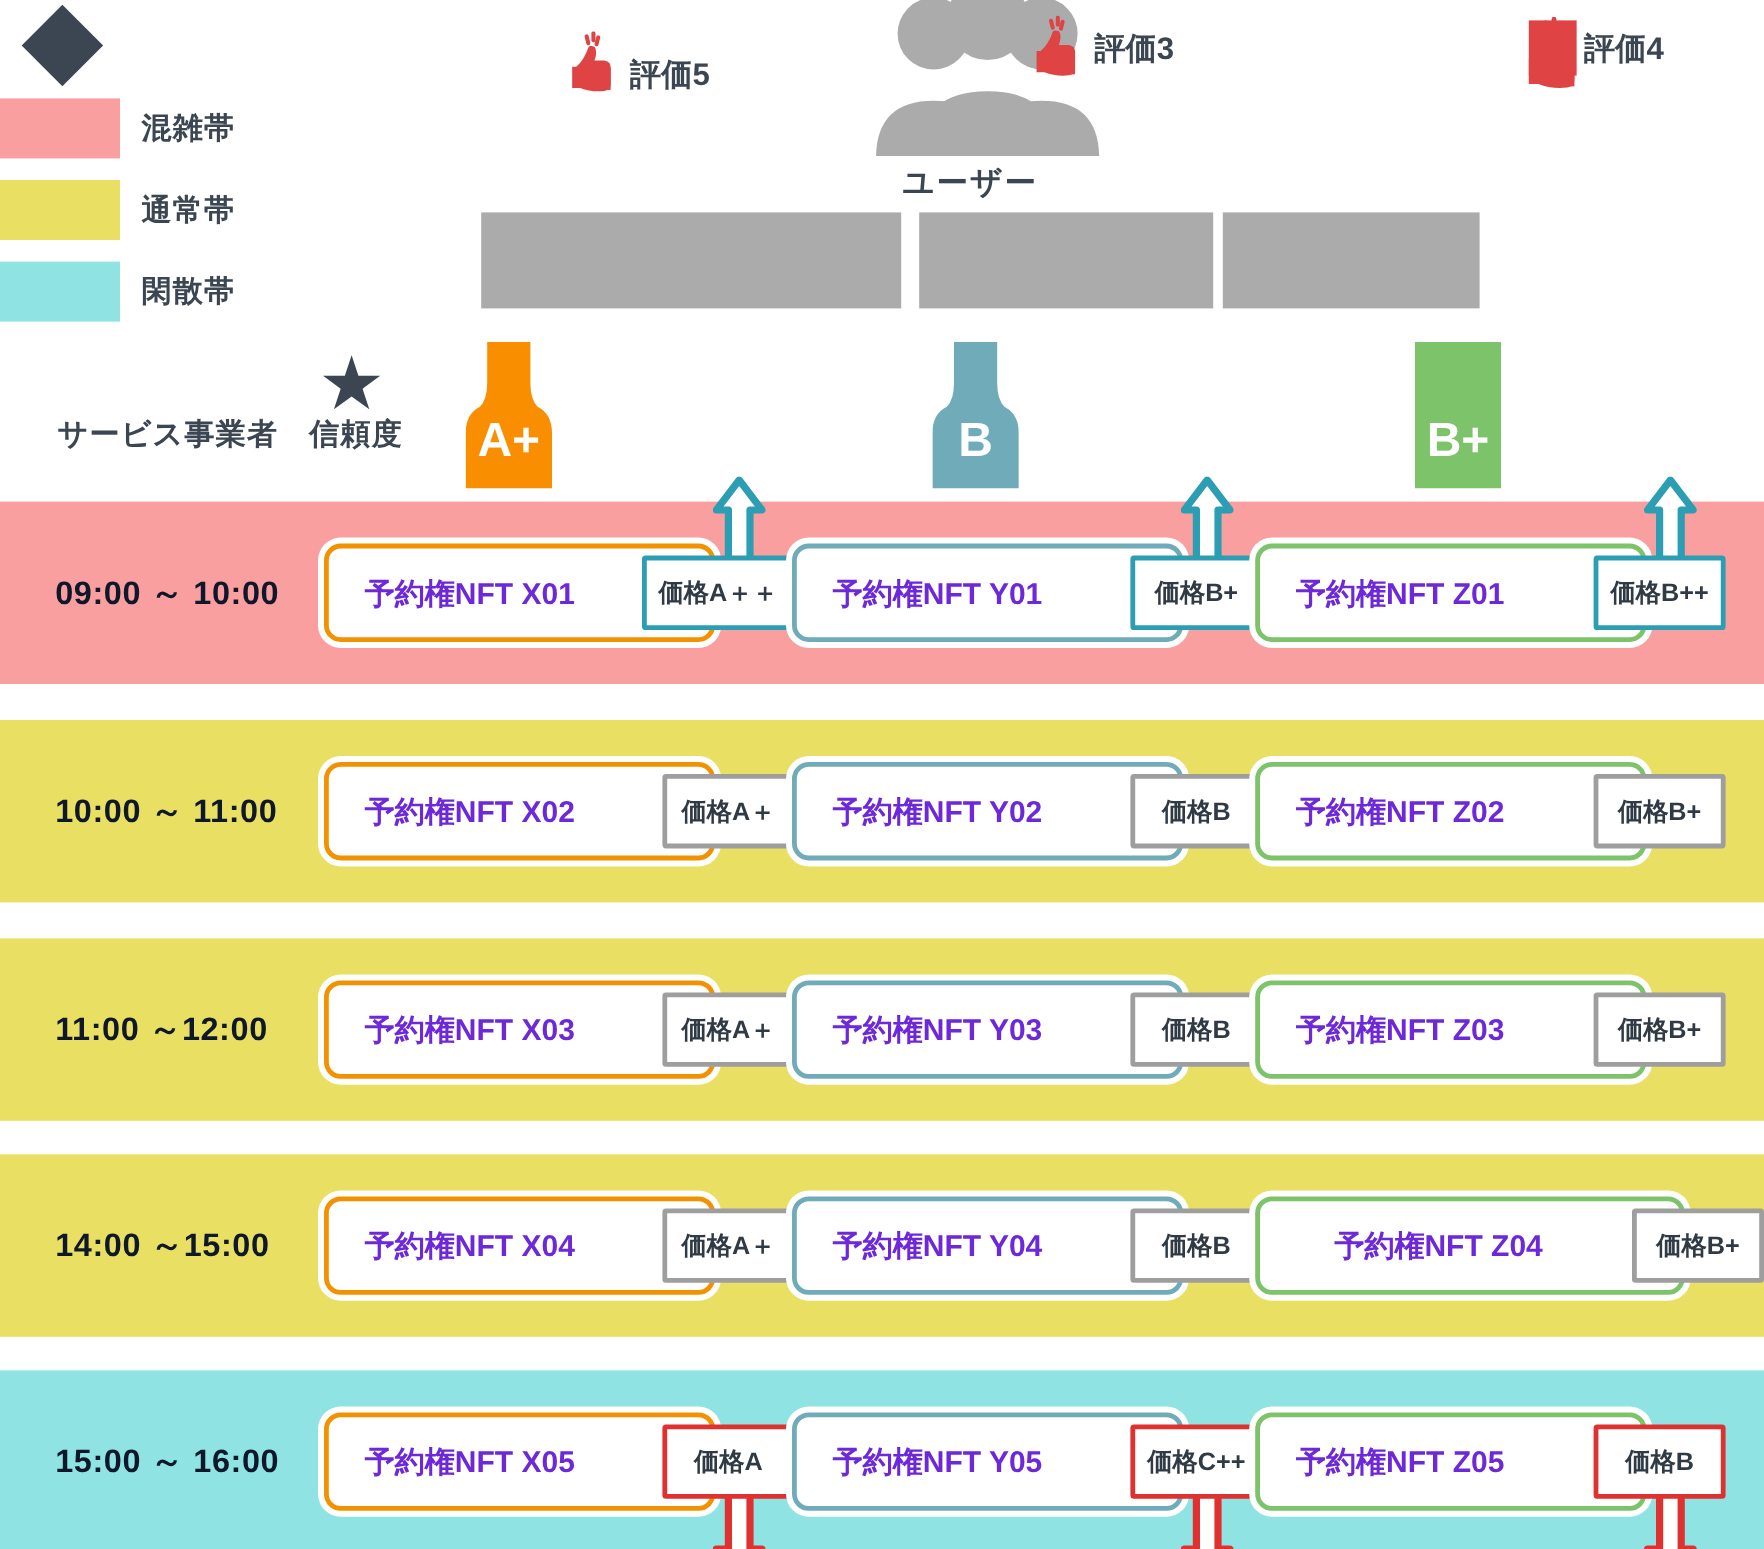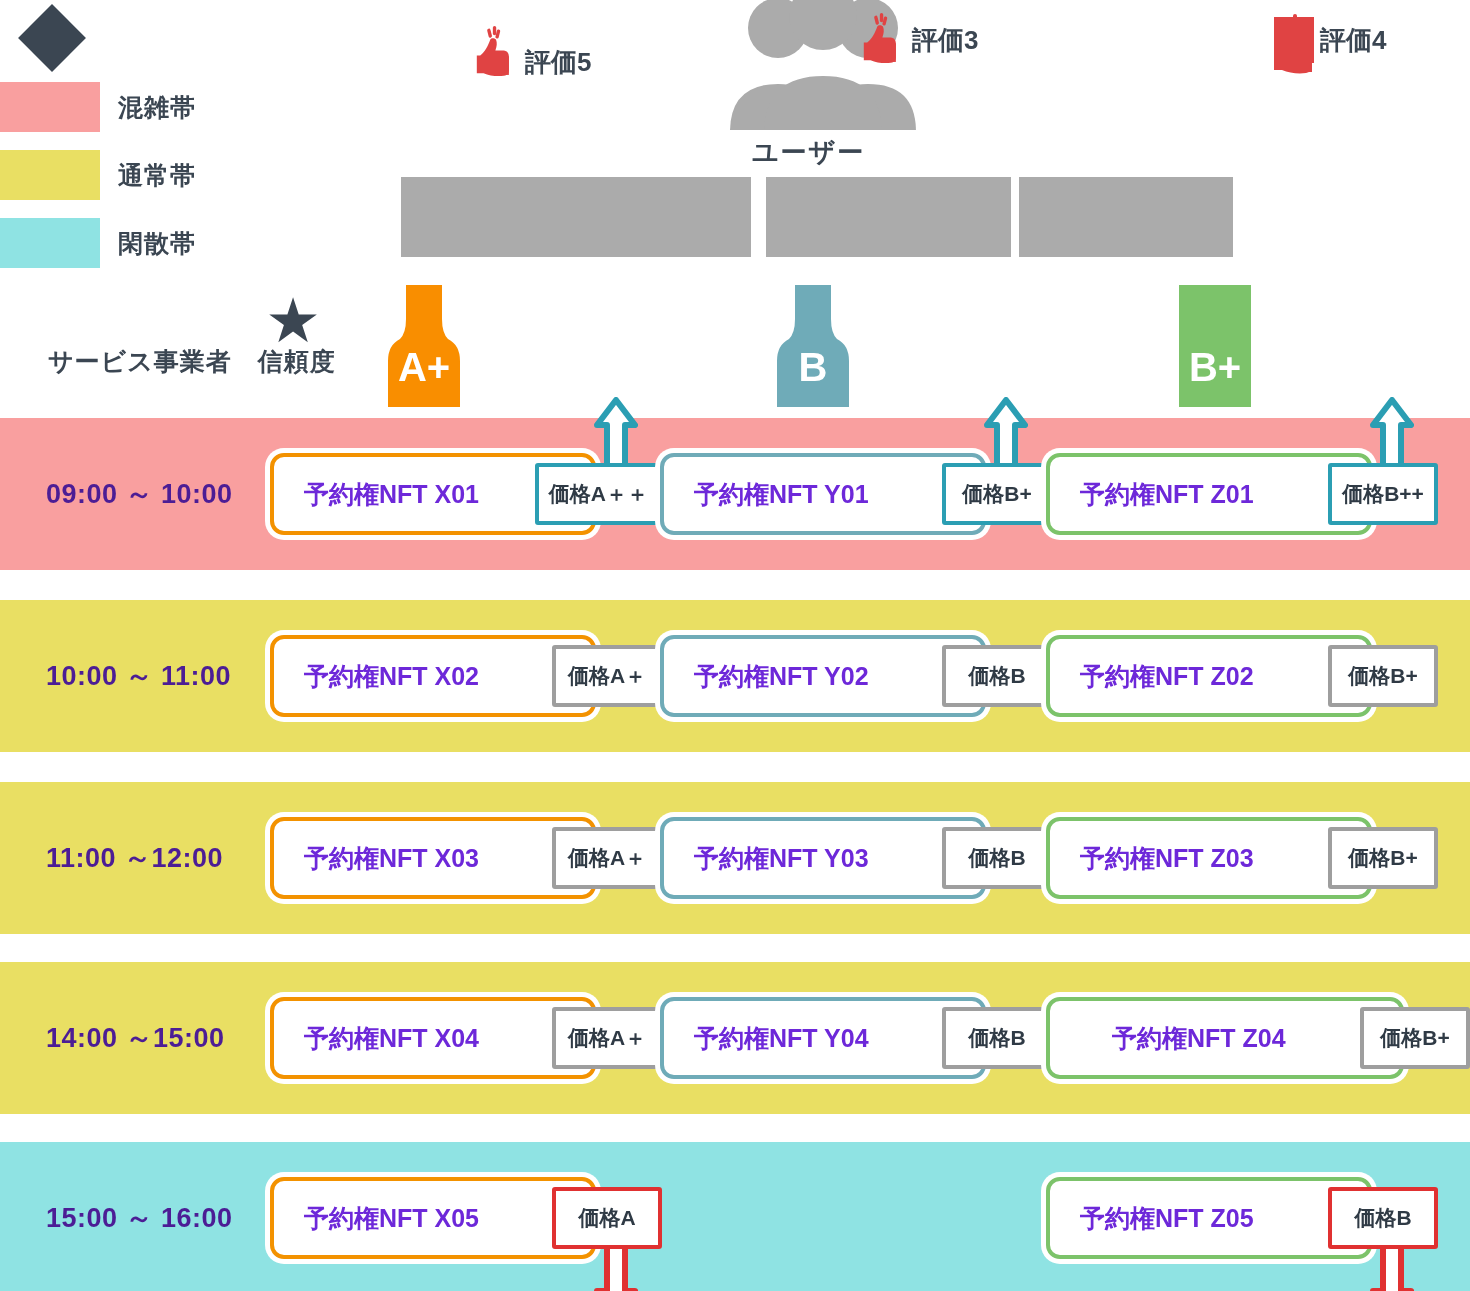--- a/index.html
+++ b/index.html
@@ -77,21 +77,21 @@
   }
 
   
   .band {
     left: 0; width: 1470px; height: 152px;
   }
   .band-time {
     position: absolute; left: 46px; top: 50%;
     transform: translateY(-50%);
     font-size: 27px; font-weight: bold; letter-spacing: 0.5px;
-    white-space: nowrap; color: #4c1d95;
+    white-space: nowrap; color: #0f172a;
   }
   .card {
     position: absolute; top: 50%; transform: translateY(-50%);
     width: 318px; height: 74px;
     background: #ffffff; border-radius: 14px;
     border: 4px solid #f39200;
     box-shadow: 0 0 0 5px #ffffff;
     display: flex; align-items: center;
   }
   .card-title {
@@ -288,20 +288,27 @@
     </div>
     <div class="abs band" style="top: 1142px; background: rgb(143, 227, 227);">
       <div class="band-time">15:00 ～ 16:00</div>
       <div class="card" style="left: 270px; border-color: rgb(243, 146, 0);">
         <span class="card-title">予約権NFT X05</span>
         <div class="arrow down"><svg width="44" height="82" viewBox="0 0 44 82">
             <path d="M22 79 L41 54 H31 V3 H13 V54 H3 Z" fill="#ffffff" stroke="#e03131" stroke-width="6" stroke-linejoin="round"></path>
           </svg></div>
         <div class="price-badge down">価格A</div>
       </div>
+      <div class="card" style="left: 660px; border-color: rgb(111, 171, 184);">
+        <span class="card-title">予約権NFT Y05</span>
+        <div class="arrow down"><svg width="44" height="82" viewBox="0 0 44 82">
+            <path d="M22 79 L41 54 H31 V3 H13 V54 H3 Z" fill="#ffffff" stroke="#e03131" stroke-width="6" stroke-linejoin="round"></path>
+          </svg></div>
+        <div class="price-badge down">価格C++</div>
+      </div>
       <div class="card" style="left: 1046px; border-color: rgb(124, 195, 106);">
         <span class="card-title">予約権NFT Z05</span>
         <div class="arrow down"><svg width="44" height="82" viewBox="0 0 44 82">
             <path d="M22 79 L41 54 H31 V3 H13 V54 H3 Z" fill="#ffffff" stroke="#e03131" stroke-width="6" stroke-linejoin="round"></path>
           </svg></div>
         <div class="price-badge down">価格B</div>
       </div>
     </div>
   </div>
 

